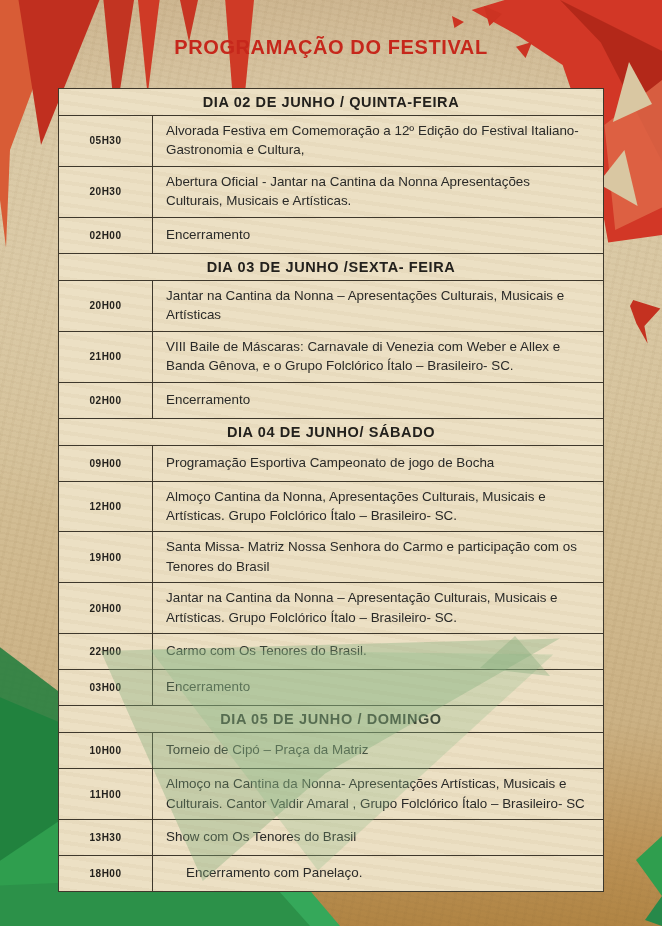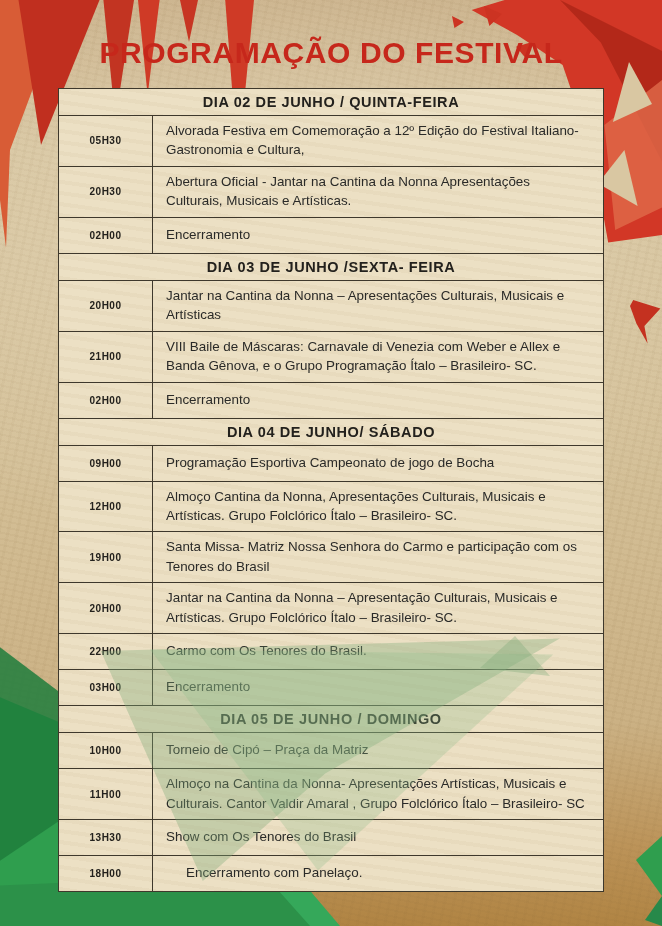--- a/index.html
+++ b/index.html
@@ -43,21 +43,21 @@
   .gl-sp3{left:280px;top:866px;width:18px;height:20px;background:#2a8f47;clip-path:polygon(50% 0,100% 100%,0 100%);}
   .gr-1{left:636px;top:836px;width:26px;height:60px;background:#2f9e4e;clip-path:polygon(100% 0,100% 100%,0 40%);}
   .gr-2{left:645px;top:896px;width:17px;height:30px;background:#27894a;clip-path:polygon(100% 0,100% 100%,0 80%);}
   
   .ov-1{left:60px;top:636px;width:510px;height:250px;background:rgba(125,170,120,0.35);clip-path:polygon(8% 6%,98% 1%,52% 55%,28% 98%);}
   .ov-2{left:150px;top:640px;width:420px;height:240px;background:rgba(140,185,135,0.28);clip-path:polygon(0 4%,96% 6%,40% 96%);}
   .ov-3{left:480px;top:636px;width:70px;height:40px;background:rgba(125,170,120,0.35);clip-path:polygon(50% 0,100% 100%,0 80%);}
   
   .title{
     position:absolute; z-index:4; top:36px; left:0; right:0; margin:0;
-    text-align:center; color:#c6271b; font-size:30px; font-weight:800;
+    text-align:center; color:#c6271b; font-size:20px; font-weight:800;
     letter-spacing:0.6px;
   }
   
   .schedule{
     position:absolute; z-index:2; left:58px; top:88px; width:546px;
     border:1px solid #3e382c; box-sizing:border-box;
   }
   .day-header, .event-row{
     background:
       repeating-linear-gradient(8deg, rgba(150,120,70,0.05) 0 4px, transparent 4px 11px),
@@ -134,21 +134,21 @@
       <div class="desc">Encerramento</div>
     </div>
 
     <div class="day-header">DIA 03 DE JUNHO /SEXTA- FEIRA</div>
     <div class="event-row">
       <div class="time">20H00</div>
       <div class="desc">Jantar na Cantina da Nonna – Apresentações Culturais, Musicais e Artísticas</div>
     </div>
     <div class="event-row">
       <div class="time">21H00</div>
-      <div class="desc">VIII Baile de Máscaras: Carnavale di Venezia com Weber e Allex e Banda Gênova,  e  o  Grupo Programação Ítalo – Brasileiro- SC.</div>
+      <div class="desc">VIII Baile de Máscaras: Carnavale di Venezia com Weber e Allex e Banda Gênova,  e  o  Grupo Folclórico Ítalo – Brasileiro- SC.</div>
     </div>
     <div class="event-row">
       <div class="time">02H00</div>
       <div class="desc">Encerramento</div>
     </div>
 
     <div class="day-header">DIA 04 DE JUNHO/ SÁBADO</div>
     <div class="event-row">
       <div class="time">09H00</div>
       <div class="desc">Programação Esportiva Campeonato de jogo de Bocha</div>

